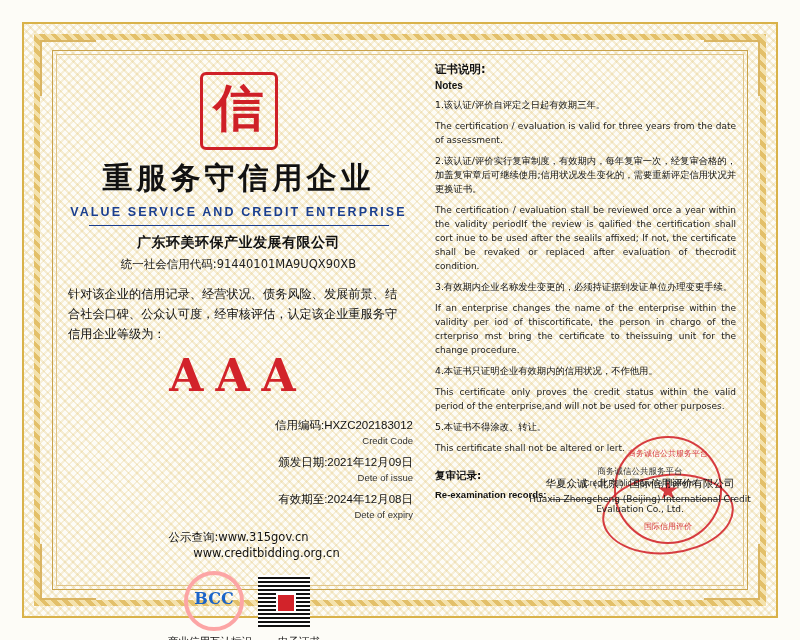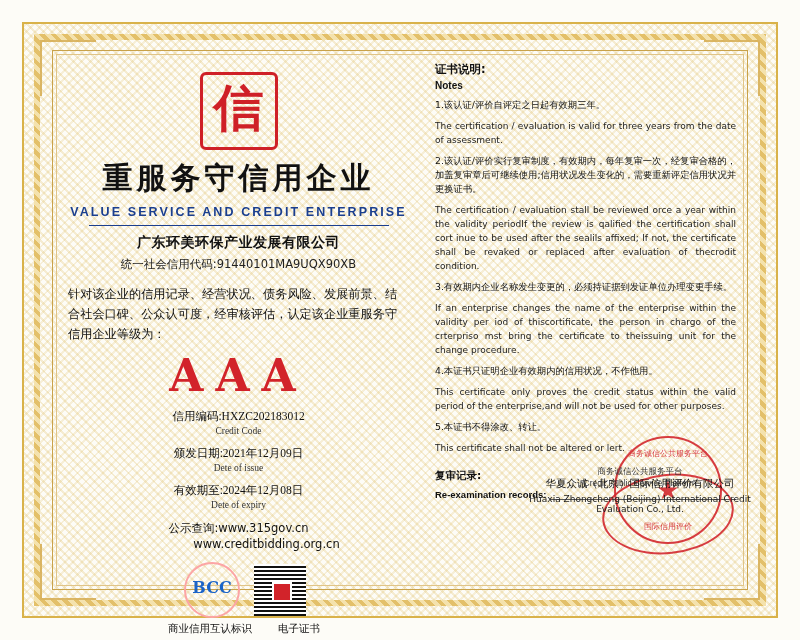--- a/index.html
+++ b/index.html
@@ -102,38 +102,38 @@
   .body-cn{
     margin:12px 13px 0 4px;
     font-size:12.2px;line-height:20px;color:#111;text-align:left;
     font-family:"DejaVu Sans", sans-serif;
   }
   .grade{
     color:#d2232a;font-size:44px;font-weight:bold;letter-spacing:12px;
     margin:6px 0 2px 0;font-family:"DejaVu Serif", serif;
   }
   .meta{
-    text-align:center;font-size:11.5px;color:#111;margin-top:8px;line-height:15px;
-    font-family:Liberation Serif, serif;
+    text-align:right;font-size:11.5px;color:#111;margin-top:17px;line-height:15px;
+    font-family:Liberation Sans, sans-serif;
   }
   .meta .en{color:#333;font-size:9.5px;}
   .meta-row{margin-bottom:7px;}
   .query{
     text-align:center;font-size:11.5px;color:#111;margin-top:6px;line-height:16px;
     font-family:"DejaVu Sans", sans-serif;
   }
   .query .url2{display:block;margin-left:56px;}
 
   .badges{
     display:flex;align-items:center;gap:14px;margin-top:10px;
     justify-content:flex-start;padding-left:120px;
   }
   .bcc{
     width:52px;height:52px;border-radius:50%;
-    border:2px solid #fca5a5;color:#1b64c8;
+    border:4px solid #fca5a5;color:#1b64c8;
     font-size:16px;font-weight:bold;line-height:48px;text-align:center;
     font-family:"DejaVu Serif", serif;
   }
   .qr{
     width:52px;height:52px;
     background:
       repeating-linear-gradient(0deg,#111 0 2px,#fff 2px 4px),
       repeating-linear-gradient(90deg,#111 0 2px,#fff 2px 4px);
     position:relative;
   }

